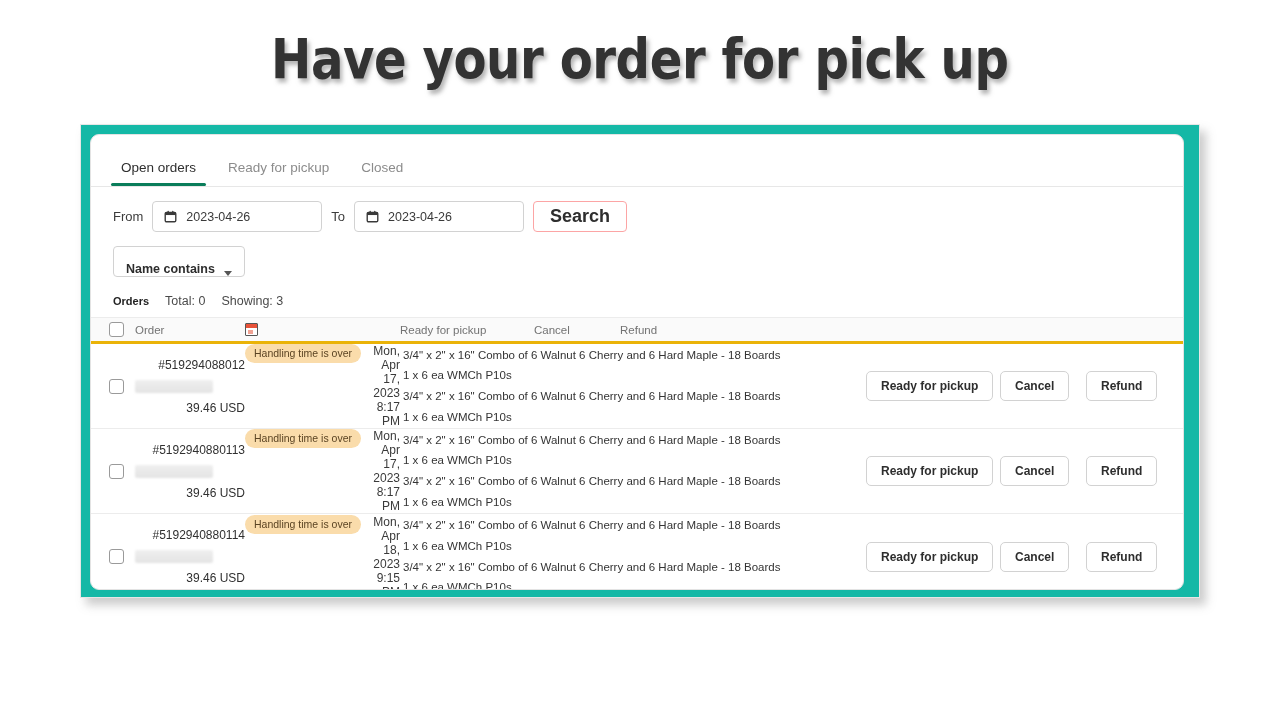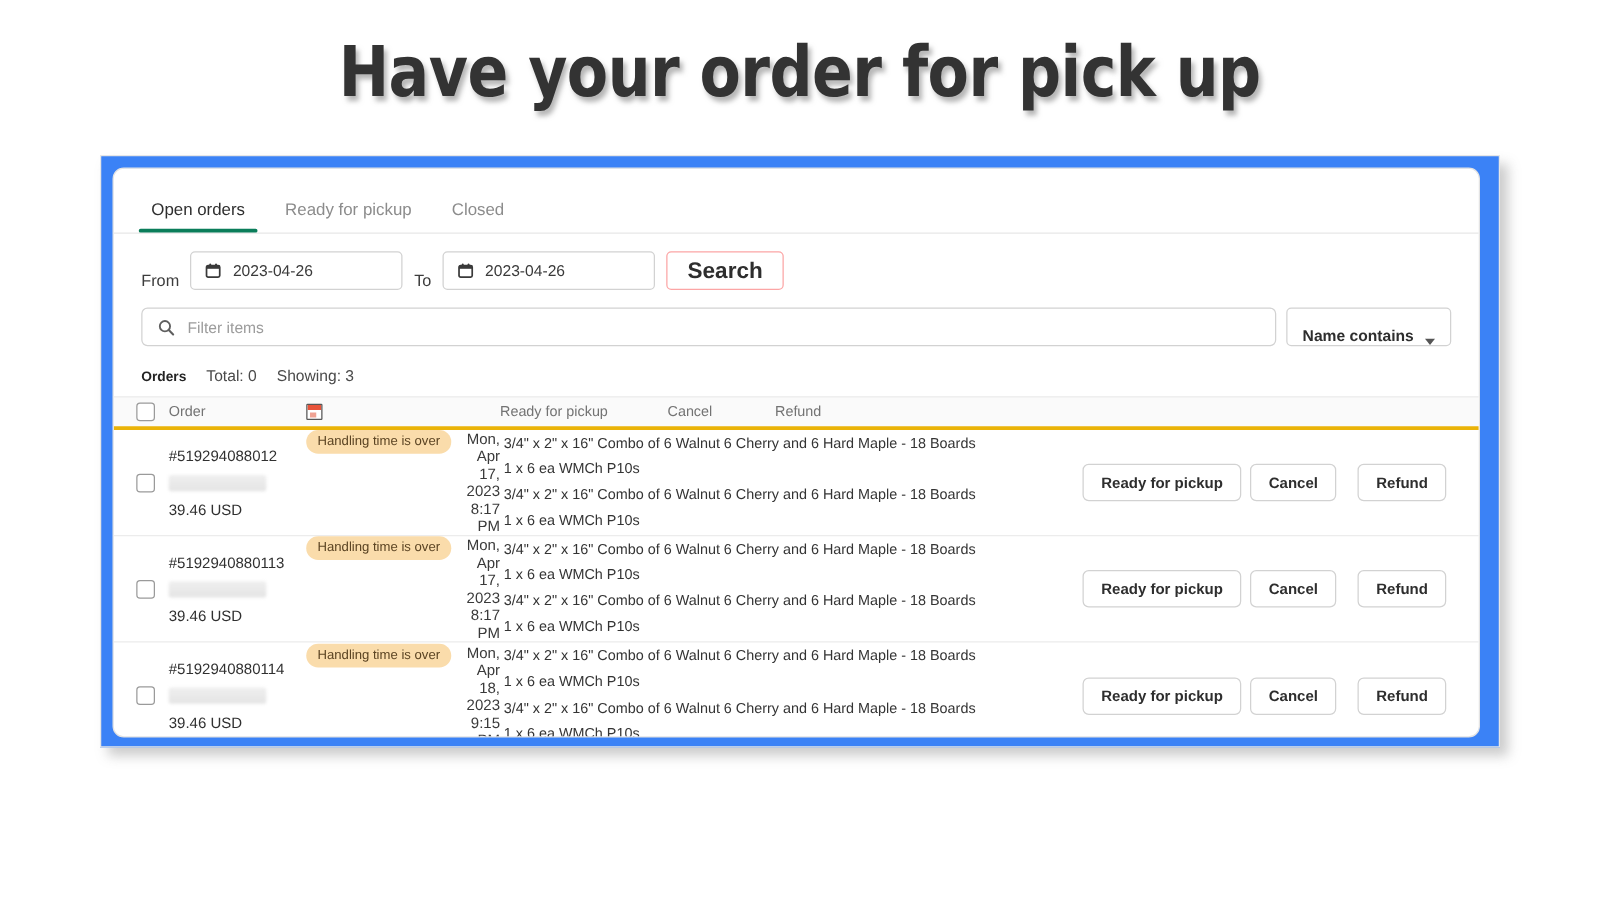--- a/index.html
+++ b/index.html
@@ -33,21 +33,21 @@
     white-space: nowrap;
   }
 
   
   .outer-card {
     position: absolute;
     left: 80px;
     top: 124px;
     width: 1120px;
     height: 474px;
-    background: #3b82f6;
+    background: #14b8a6;
     border: 1px solid #e6e6e6;
     box-shadow: 6px 7px 9px rgba(120,120,120,0.38);
   }
   .inner-card {
     position: absolute;
     left: 9px;
     top: 9px;
     width: 1094px;
     height: 456px;
     background: #ffffff;
@@ -78,21 +78,21 @@
     position: absolute;
     left: 6px; right: 6px; bottom: 0;
     height: 3px;
     background: #0a7d5a;
     border-radius: 2px;
   }
 
   
   .date-row {
     display: flex;
-    align-items: flex-end;
+    align-items: center;
     padding: 14px 0 10px 22px;
     gap: 9px;
   }
   .date-label { font-size: 13px; color: #3c3c3c; }
   .date-field {
     display: flex;
     align-items: center;
     gap: 9px;
     width: 170px;
     height: 31px;
@@ -218,21 +218,21 @@
   .row {
     display: flex;
     align-items: center;
     min-height: 85px;
     border-bottom: 1px solid #ececec;
     font-size: 12px;
     color: #2e2e2e;
   }
   .row:last-child { border-bottom: none; }
 
-  .order-cell { display: flex; flex-direction: column; gap: 8px; }
+  .order-cell { display: flex; flex-direction: column; gap: 8px; text-align: right; }
   .order-no { font-size: 12px; color: #303030; }
   .redacted {
     width: 78px; height: 13px;
     background: linear-gradient(180deg,#efefef,#e4e4e4);
     border-radius: 2px;
     filter: blur(1.1px);
   }
   .order-amt { font-size: 12px; color: #303030; }
 
   .date-cell { display: flex; flex-direction: row; align-items: flex-start; gap: 7px; text-align: right; }
@@ -298,27 +298,20 @@
           <rect x="1.5" y="3" width="13" height="3.2" fill="#3a3a3a"></rect>
           <rect x="4.3" y="1" width="1.7" height="3" rx="0.8" fill="#3a3a3a"></rect>
           <rect x="10" y="1" width="1.7" height="3" rx="0.8" fill="#3a3a3a"></rect>
         </svg>
         <span class="val">2023-04-26</span>
       </div>
       <button class="search-btn">Search</button>
     </div>
 
     <div class="filter-row">
-      <div class="filter-input">
-        <svg width="14" height="14" viewBox="0 0 16 16">
-          <circle cx="6.8" cy="6.8" r="4.7" fill="none" stroke="#5f5f5f" stroke-width="1.7"></circle>
-          <line x1="10.3" y1="10.3" x2="14.3" y2="14.3" stroke="#5f5f5f" stroke-width="1.9" stroke-linecap="round"></line>
-        </svg>
-        <span class="ph">Filter items</span>
-      </div>
       <div class="dd">
         <span>Name contains</span>
         <span class="caret"></span>
       </div>
     </div>
 
     <div class="summary">
       <span class="ttl">Orders</span>
       <span class="meta">Total: 0</span>
       <span class="meta">Showing: 3</span>

